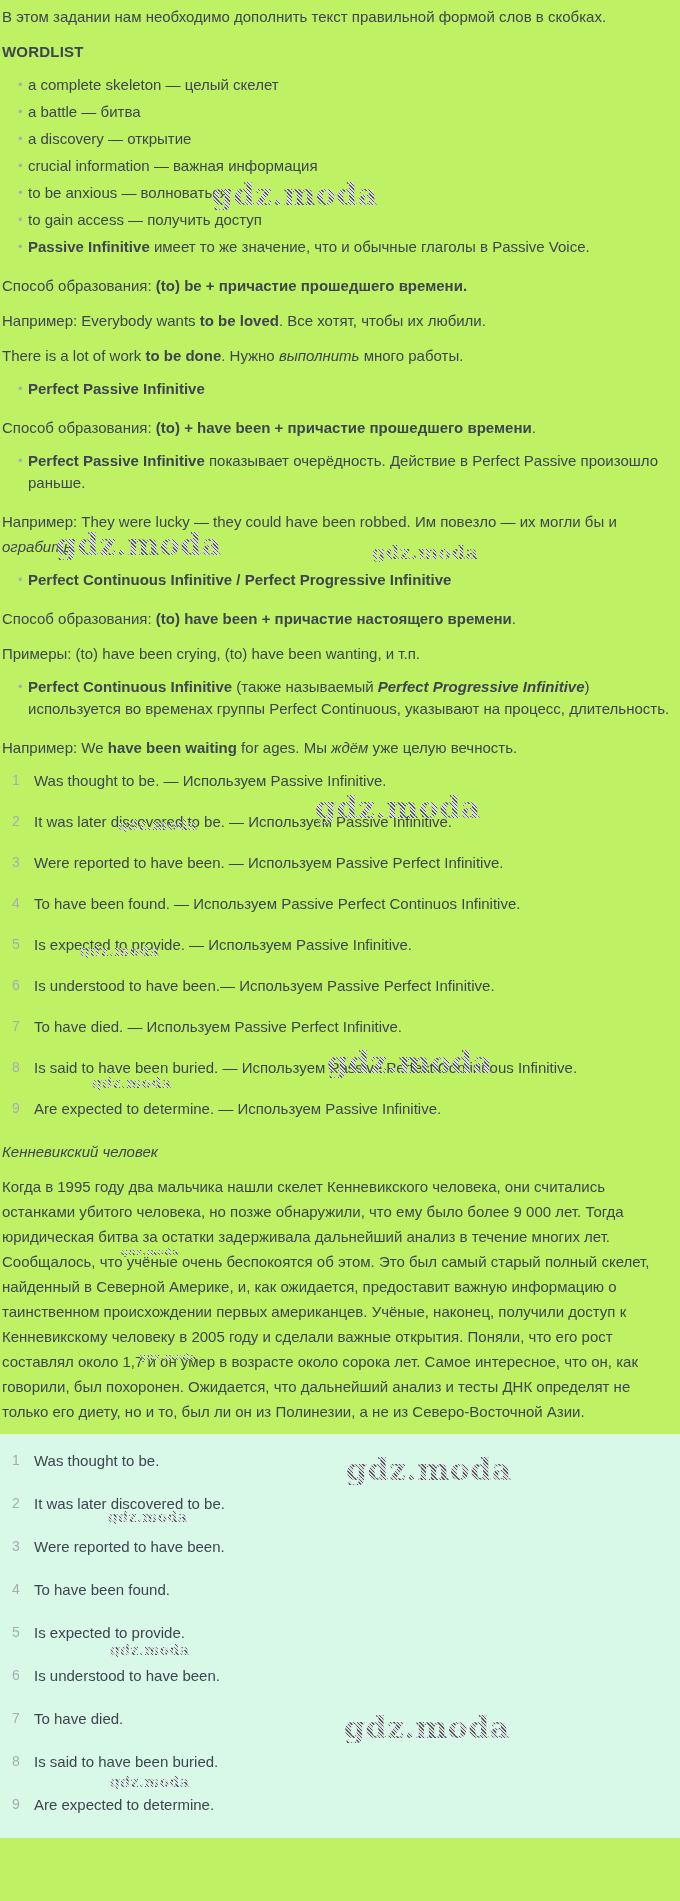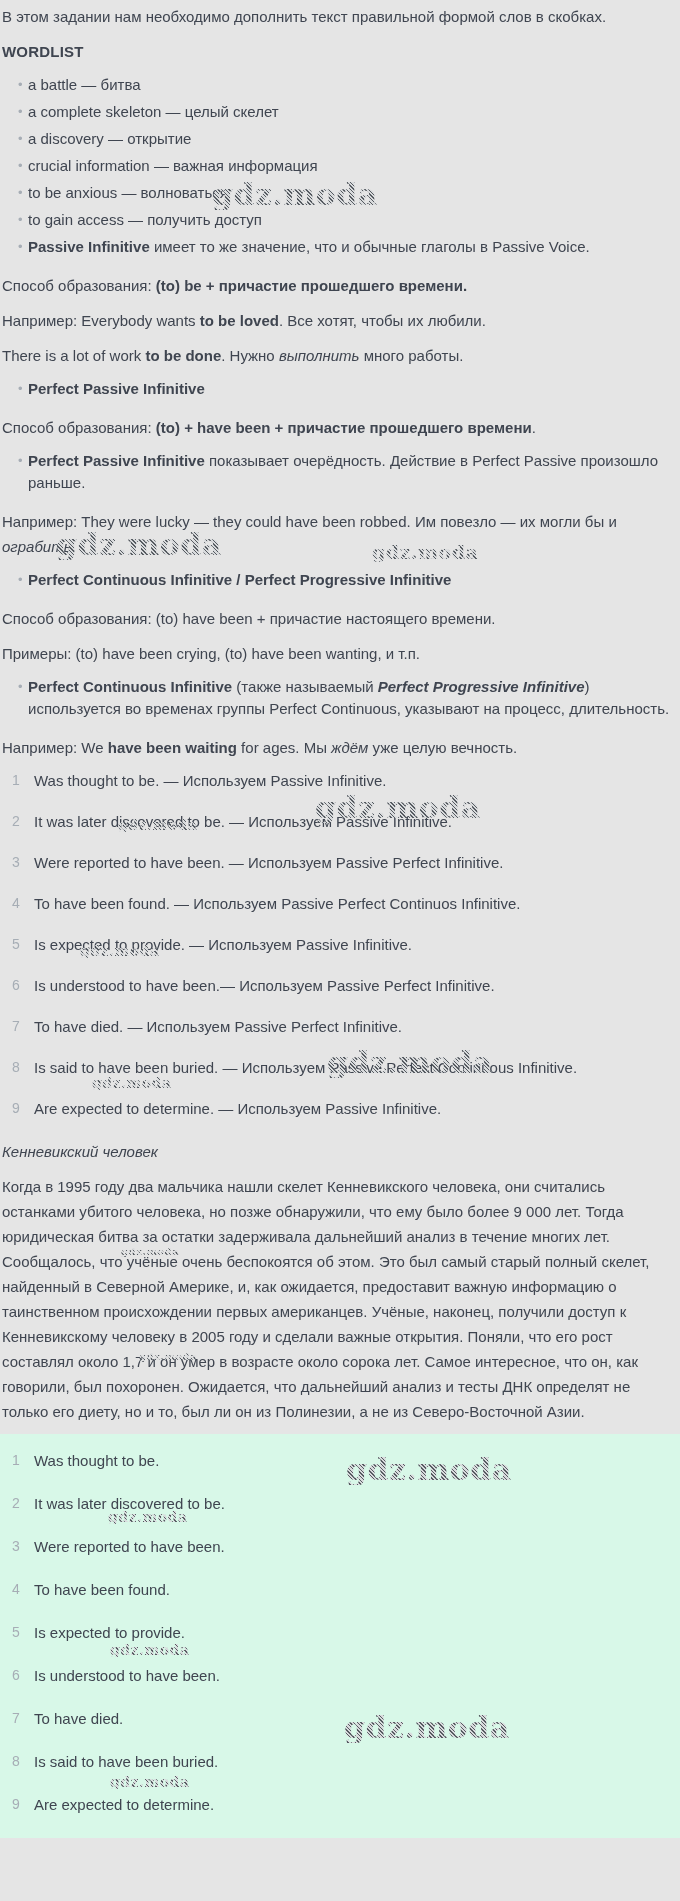--- a/index.html
+++ b/index.html
@@ -1,18 +1,18 @@
 <!DOCTYPE html>
 <html><head>
 <meta charset="utf-8">
 <style>
   html,body{margin:0;padding:0;background:#fff;}
   .screen{
     width:680px;height:1901px;overflow:hidden;position:relative;
-    background:#e5e5e5;
+    background:#bef264;
     font-family:"Liberation Sans",sans-serif;
     font-size:15px;color:#3f4550;
   }
   .page{position:relative;padding:4px 4px 0 2px;}
   .p{margin:0 0 10px;line-height:25px;}
   .wordlist-title{font-weight:700;letter-spacing:.2px;}
   .italic{font-style:italic;}
   .long{line-height:25px;}
   
   ul.blist{list-style:none;margin:5px 0 15px;padding:0;}
@@ -57,22 +57,22 @@
 </head>
 <body>
 
 <div class="screen">
   <div class="page">
 
     <p class="p"><span>В этом задании нам необходимо дополнить текст правильной формой слов в скобках.</span></p>
     <p class="p wordlist-title"><span style="font-weight: 700;">WORDLIST</span></p>
 
     <ul class="blist">
+      <li><span>a complete skeleton — целый скелет</span></li>
       <li><span>a battle — битва</span></li>
-      <li><span>a complete skeleton — целый скелет</span></li>
       <li><span>a discovery — открытие</span></li>
       <li><span>crucial information — важная информация</span></li>
       <li><span>to be anxious — волноваться</span></li>
       <li><span>to gain access — получить доступ</span></li>
       <li><span style="font-weight: 700;">Passive Infinitive</span><span> имеет то же значение, что и обычные глаголы в Passive Voice.</span></li>
     </ul>
 
     <p class="p"><span>Способ образования: </span><span style="font-weight: 700;">(to) be + причастие прошедшего времени.</span></p>
     <p class="p"><span>Например: Everybody wants </span><span style="font-weight: 700;">to be loved</span><span>. Все хотят, чтобы их </span><span style="">любили</span><span>.</span></p>
     <p class="p"><span>There is a lot of work </span><span style="font-weight: 700;">to be done</span><span>. Нужно </span><span style="font-style: italic;">выполнить</span><span> много работы.</span></p>
@@ -86,21 +86,21 @@
     <ul class="blist">
       <li><span style="font-weight: 700;">Perfect Passive Infinitive</span><span> показывает очерёдность. Действие в Perfect Passive произошло раньше.</span></li>
     </ul>
 
     <p class="p"><span>Например: They were lucky — they could </span><span style="font-weight: 400;">have been robbed</span><span>. Им повезло — их могли бы и </span><span style="font-style: italic;">ограбить</span><span>.</span></p>
 
     <ul class="blist">
       <li><span style="font-weight: 700;">Perfect Continuous Infinitive / Perfect Progressive Infinitive</span></li>
     </ul>
 
-    <p class="p"><span>Способ образования: </span><span style="font-weight: 400;">(to) have been + причастие настоящего времени</span><span>.</span></p>
+    <p class="p"><span>Способ образования: </span><span style="font-weight: 700;">(to) have been + причастие настоящего времени</span><span>.</span></p>
     <p class="p"><span>Примеры: (to) have been crying, (to) have been wanting, и т.п.</span></p>
 
     <ul class="blist">
       <li><span style="font-weight: 700;">Perfect Continuous Infinitive</span><span> (также называемый </span><span style="font-weight: 700; font-style: italic;">Perfect Progressive Infinitive</span><span>) используется во временах группы Perfect Continuous, указывают на процесс, длительность.</span></li>
     </ul>
 
     <p class="p"><span>Например: We </span><span style="font-weight: 700;">have been waiting</span><span> for ages. Мы </span><span style="font-style: italic;">ждём</span><span> уже целую вечность.</span></p>
 
     <ol class="nlist">
       <li>Was thought to be. — Используем Passive Infinitive.</li>

